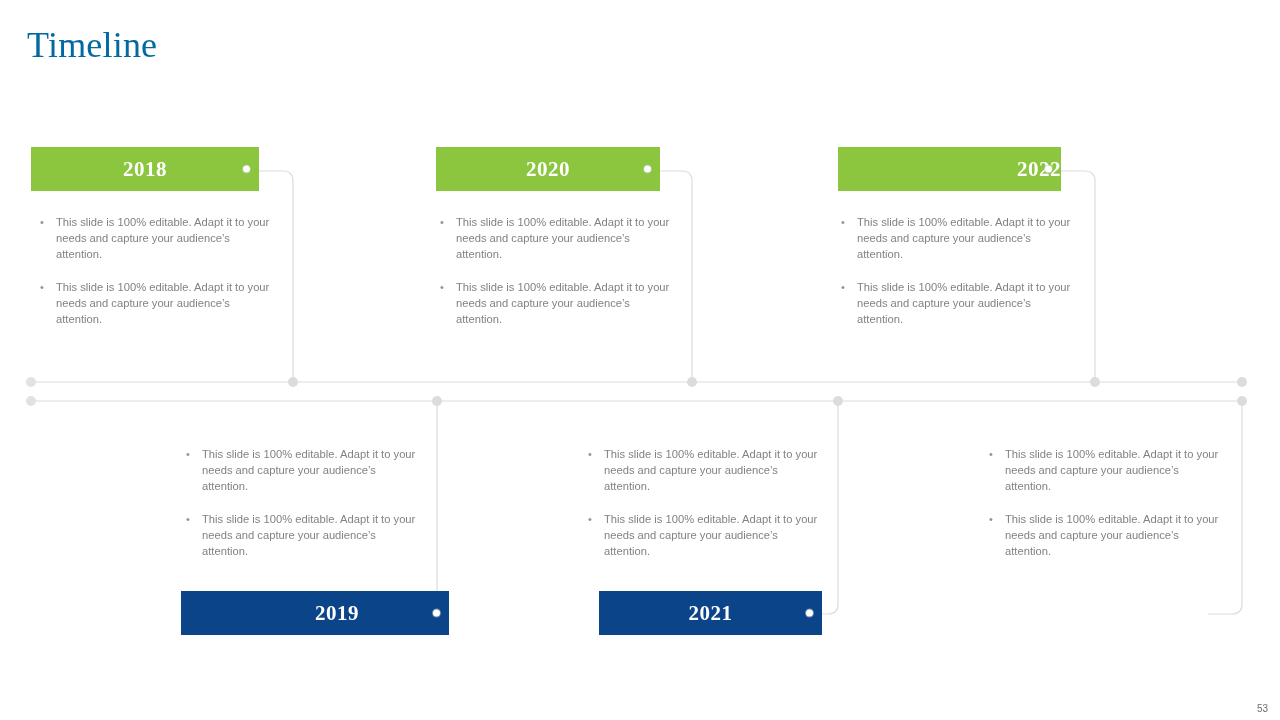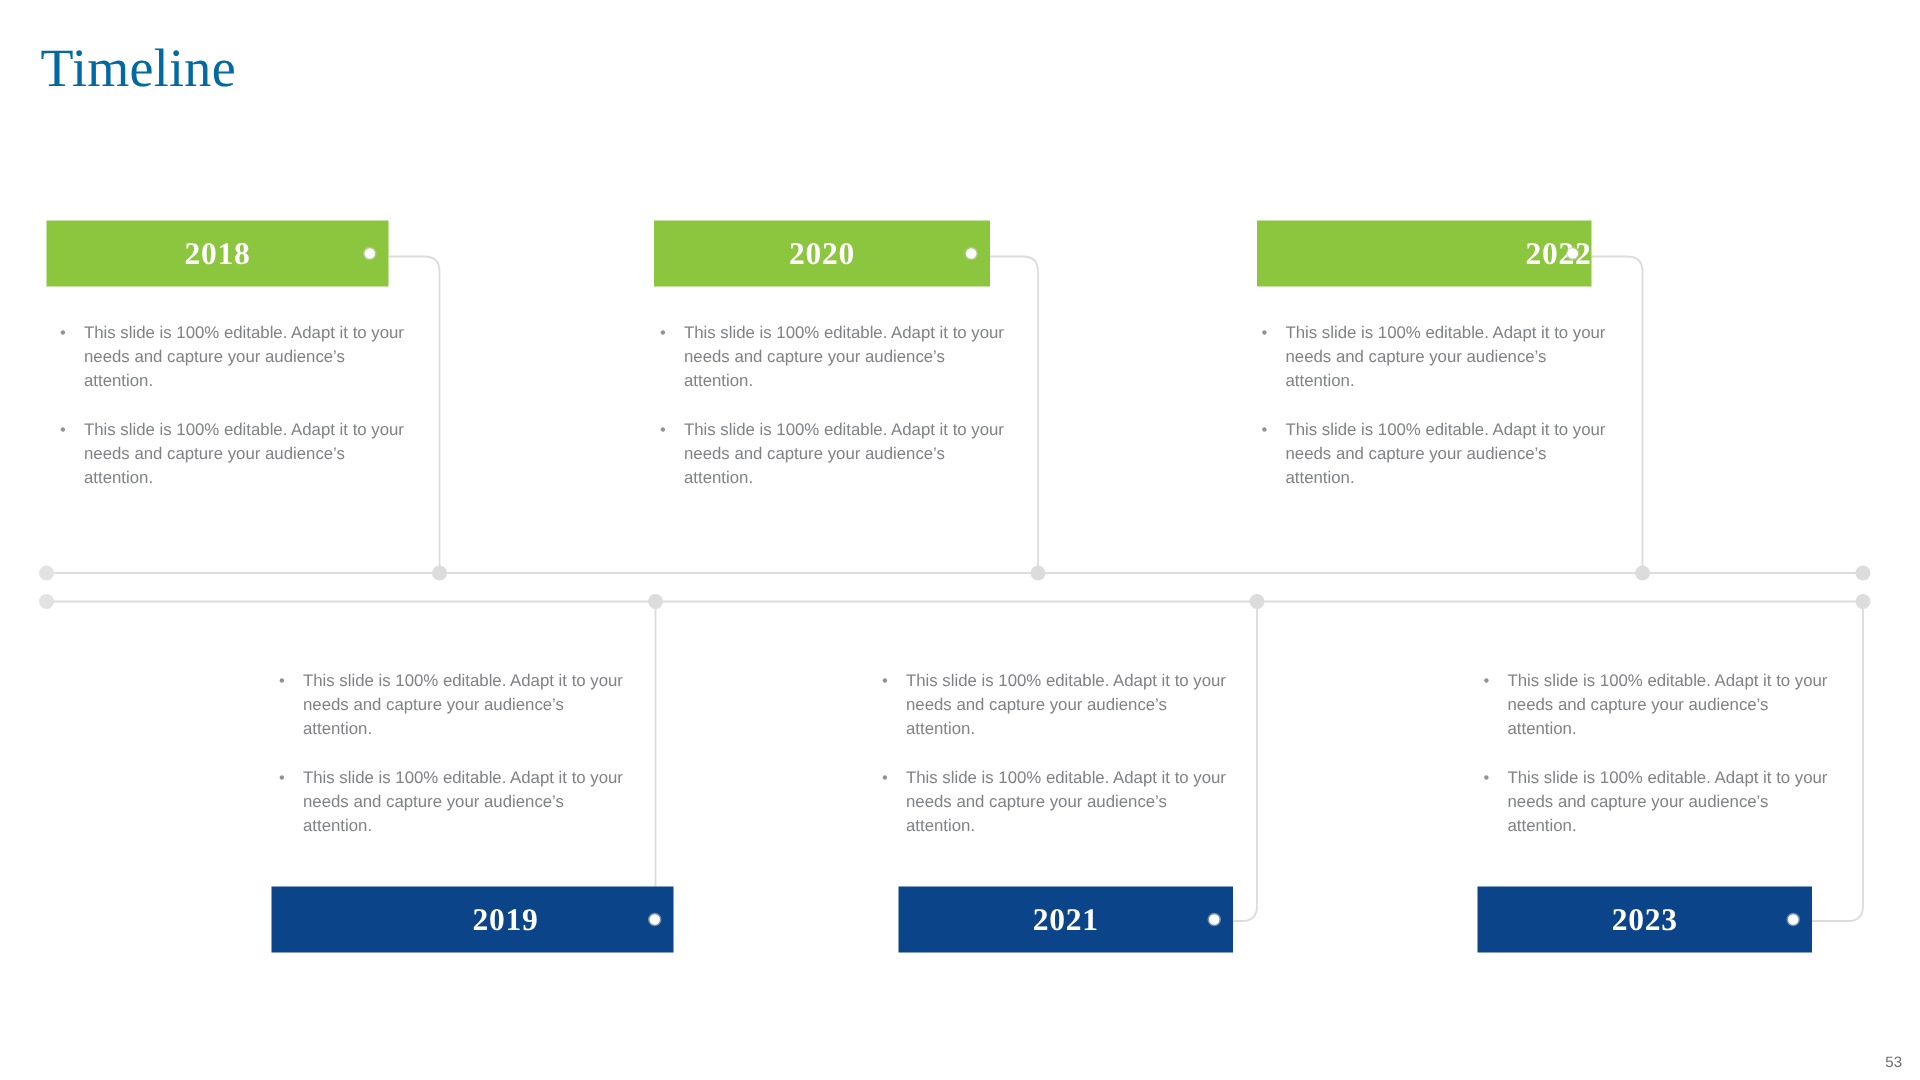--- a/index.html
+++ b/index.html
@@ -231,20 +231,16 @@
   <div class="year-chip blue" style="left:181px; top:591px; width:224px;padding-left:44px;">
     <span>2019</span>
     <span class="chip-dot"></span>
   </div>
 
   <div class="year-chip blue" style="left:583px; top:591px; width:223px;margin-left:16px;">
     <span>2021</span>
     <span class="chip-dot"></span>
   </div>
 
-  <div class="year-chip blue" style="left:985px; top:591px; width:223px;">
-    <span>2023</span>
-    <span class="chip-dot"></span>
-  </div>
 
   <div class="page-number">53</div>
 
 </div>
 
 </body></html>

